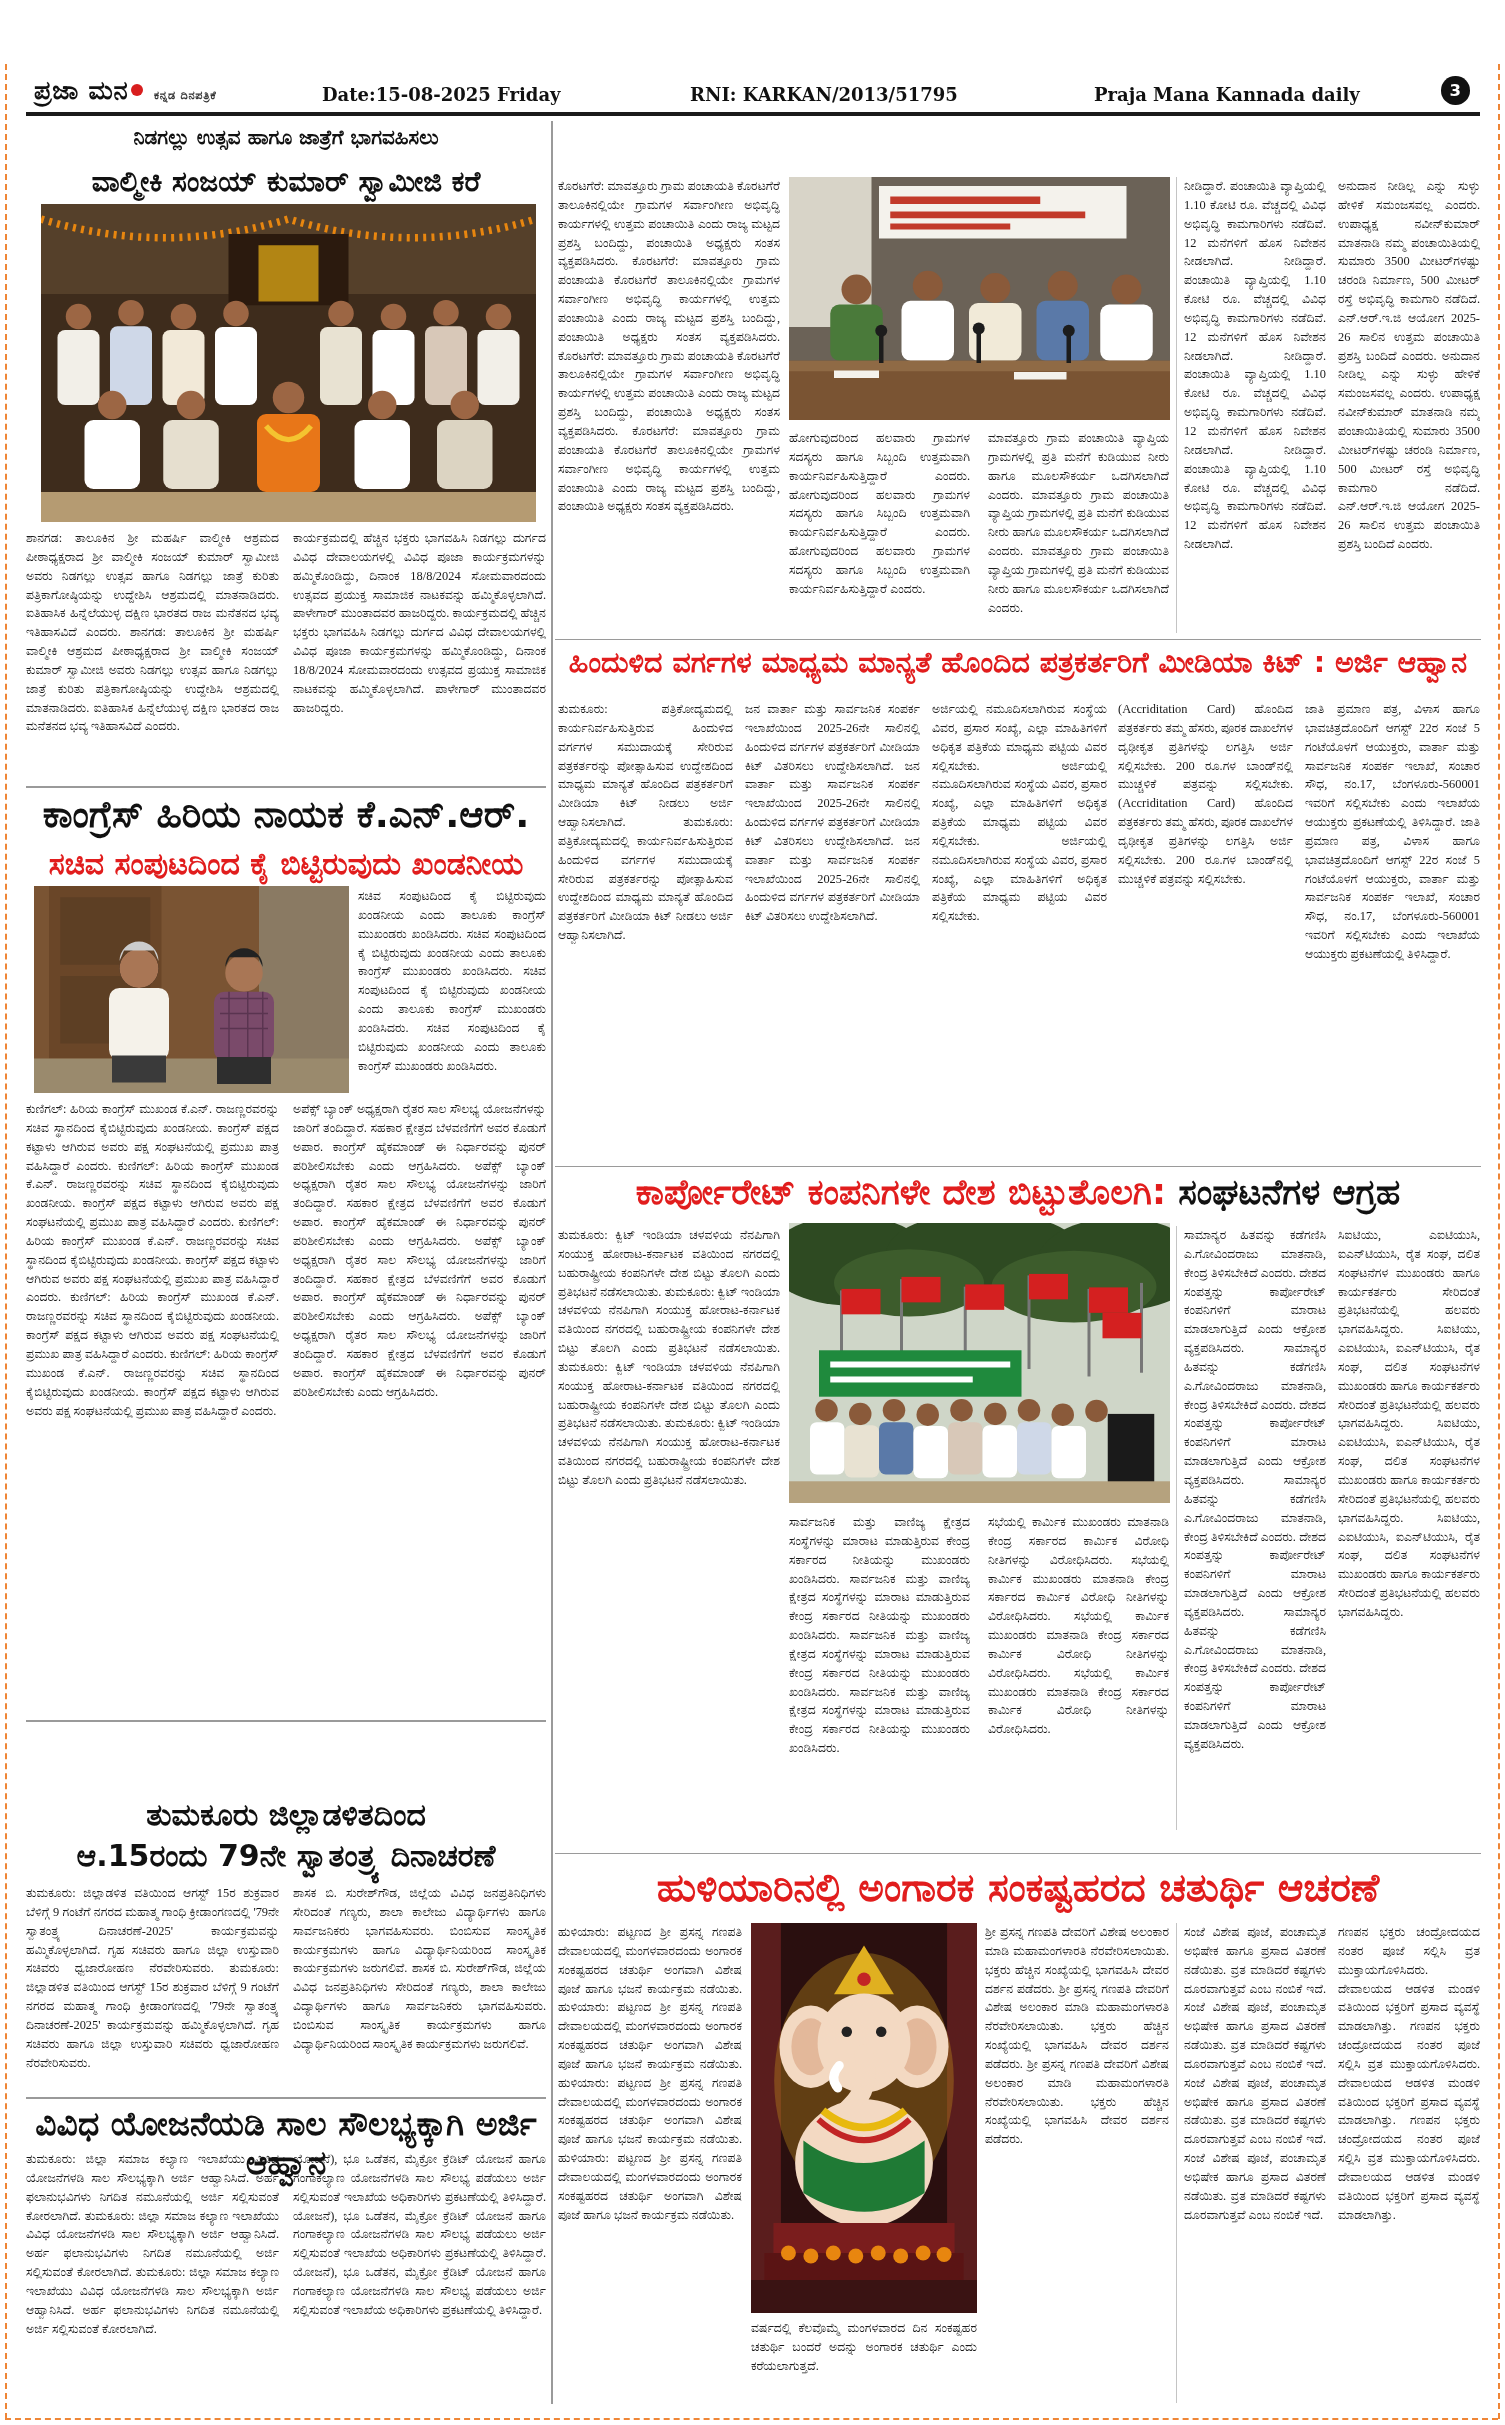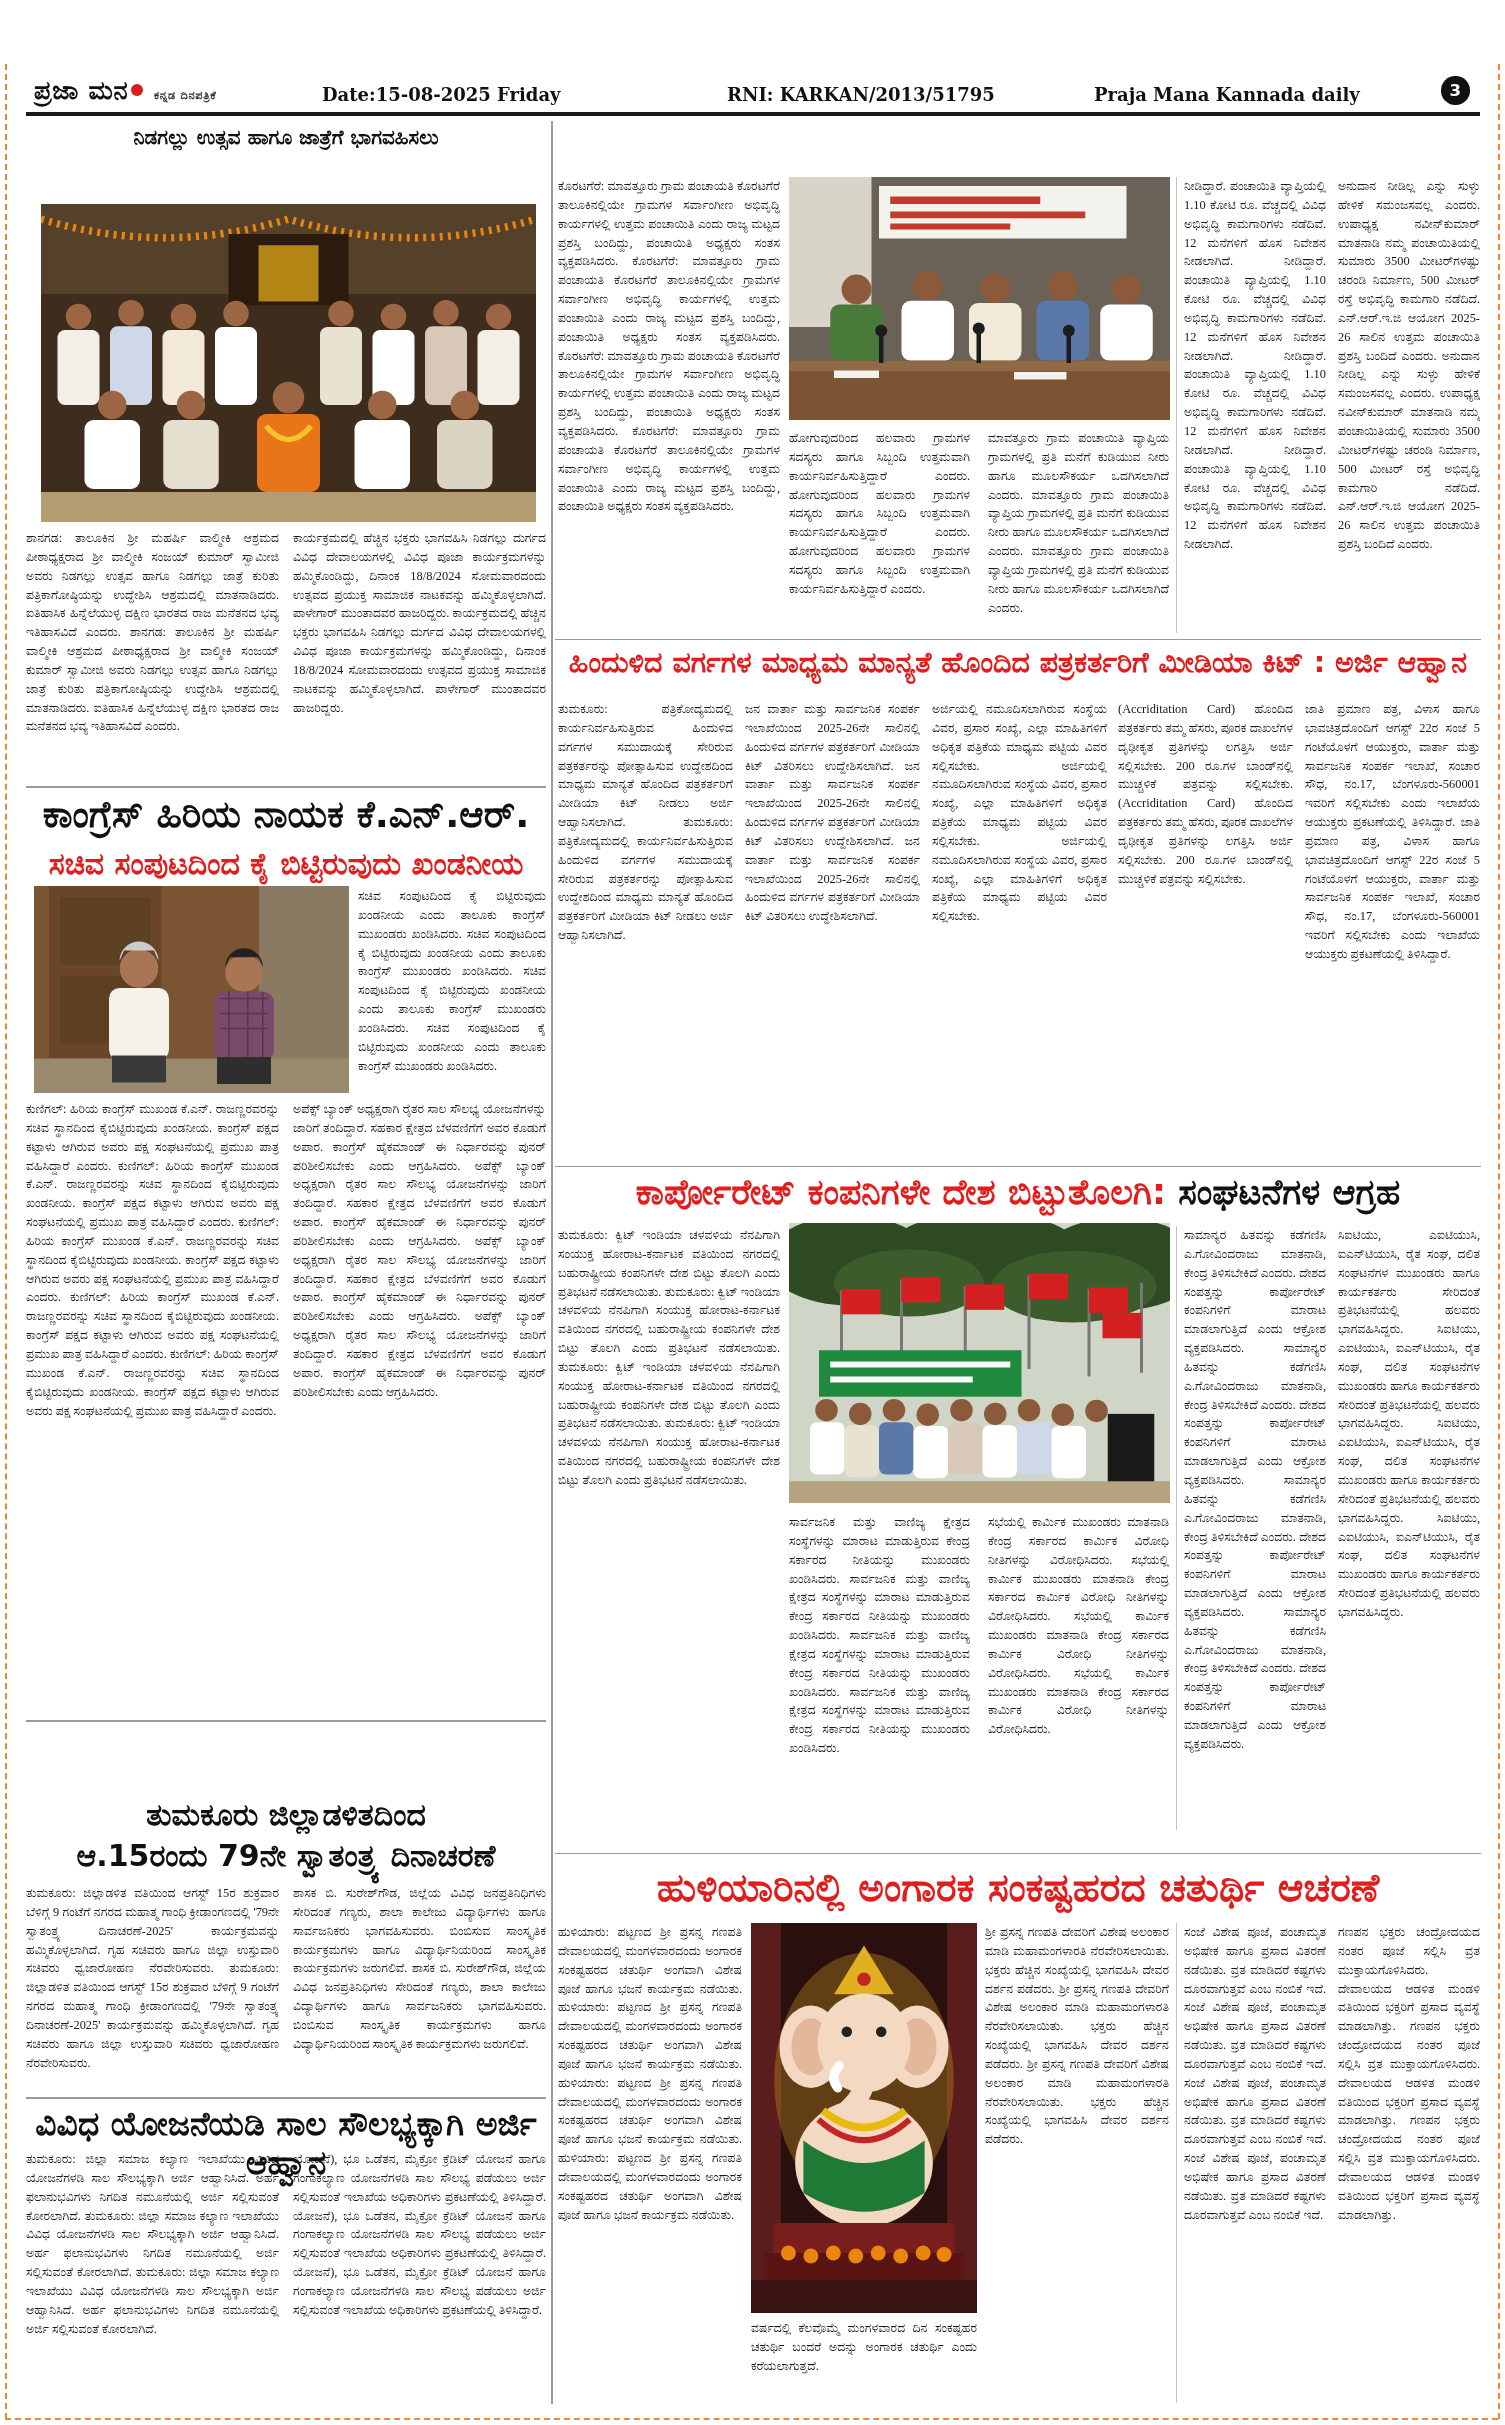--- a/index.html
+++ b/index.html
@@ -36,28 +36,29 @@
   <div class="frame" style="left:4.5px;top:64px;width:0;height:2355px;border-left-width:2.2px;"></div>
   <div class="frame" style="left:1498px;top:64px;width:0;height:2355px;border-left-width:2.2px;"></div>
   <div class="frame" style="left:4.5px;top:2418px;width:1493px;height:0;border-top-width:2.2px;"></div>
 
   <div class="abs" style="left:34px;top:75px;">
     <span class="masthead-logo">
       <span>ಪ್ರಜಾ ಮನ</span><span class="logo-emblem"></span><span class="masthead-sub">ಕನ್ನಡ ದಿನಪತ್ರಿಕೆ</span>
     </span>
   </div>
   <div class="abs hdr-meta" style="left:322px;top:84px;">Date:15-08-2025 Friday</div>
-  <div class="abs hdr-meta" style="left:727px;top:84px;">RNI: KARKAN/2013/51795</div>
+  <div class="abs hdr-meta" style="left:690px;top:84px;">RNI: KARKAN/2013/51795</div>
   <div class="abs hdr-meta" style="left:1094px;top:84px;">Praja Mana Kannada daily</div>
   <div class="abs page-badge" style="left:1441px;top:76px;">3</div>
   <div class="rule-h" style="left:26px;top:112px;width:1454px;height:3.7px;"></div>
 
   <div class="rule-thin" style="left:551px;top:121px;width:1.5px;height:2283px;"></div>
 
   <div class="abs headline" style="left:26px;top:126px;width:520px;font-size:20px;">ನಿಡಗಲ್ಲು ಉತ್ಸವ ಹಾಗೂ ಜಾತ್ರೆಗೆ ಭಾಗವಹಿಸಲು</div>
+  <div class="abs headline" style="left:26px;top:165px;width:520px;font-size:28px;">ವಾಲ್ಮೀಕಿ ಸಂಜಯ್ ಕುಮಾರ್ ಸ್ವಾಮೀಜಿ ಕರೆ</div>
 
   <div class="photo" style="left:41px;top:204px;width:495px;height:318px;">
     <svg viewBox="0 0 660 424" preserveAspectRatio="none">
       <rect width="660" height="424" fill="#3e2c1c"></rect>
       <rect y="0" width="660" height="120" fill="#55402a"></rect>
       <path d="M0,20 Q165,70 330,20 Q495,70 660,20" stroke="#e8860f" stroke-width="10" fill="none" stroke-dasharray="4 7"></path>
       <rect x="250" y="40" width="160" height="95" fill="#2b1a0e"></rect>
       <rect x="290" y="55" width="80" height="75" fill="#d4a017" opacity="0.8"></rect>
       <g>
 

